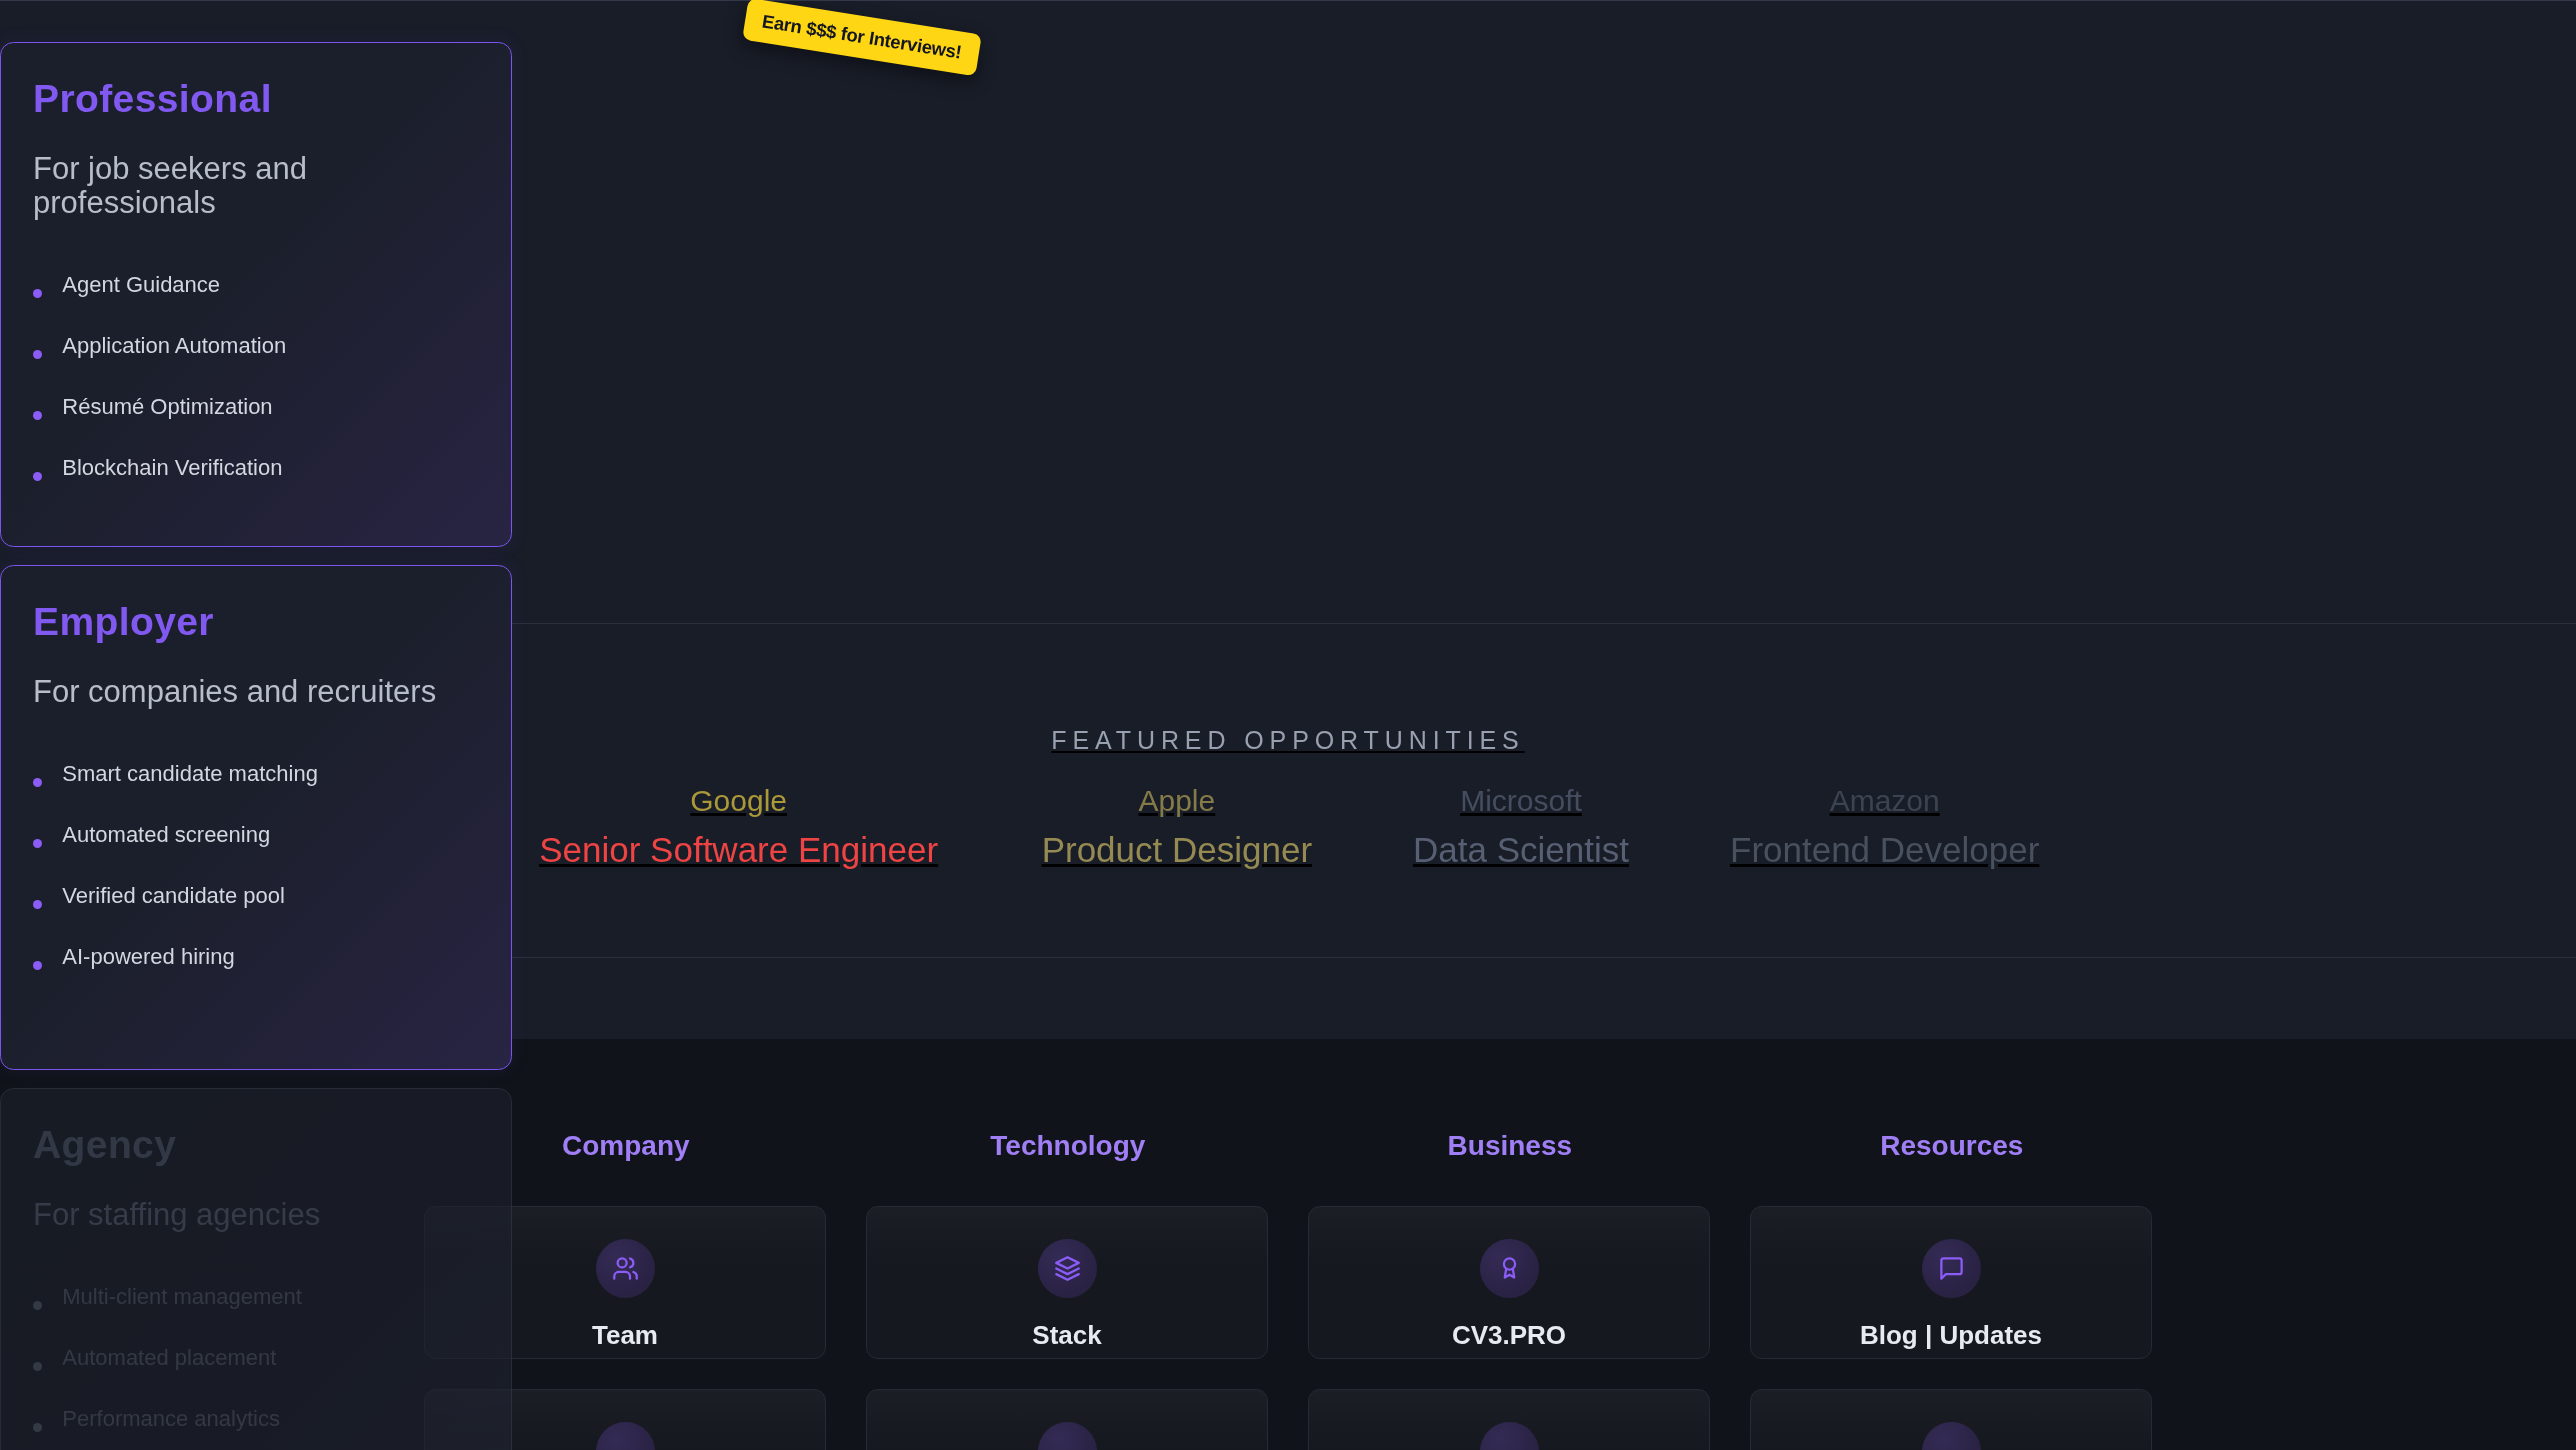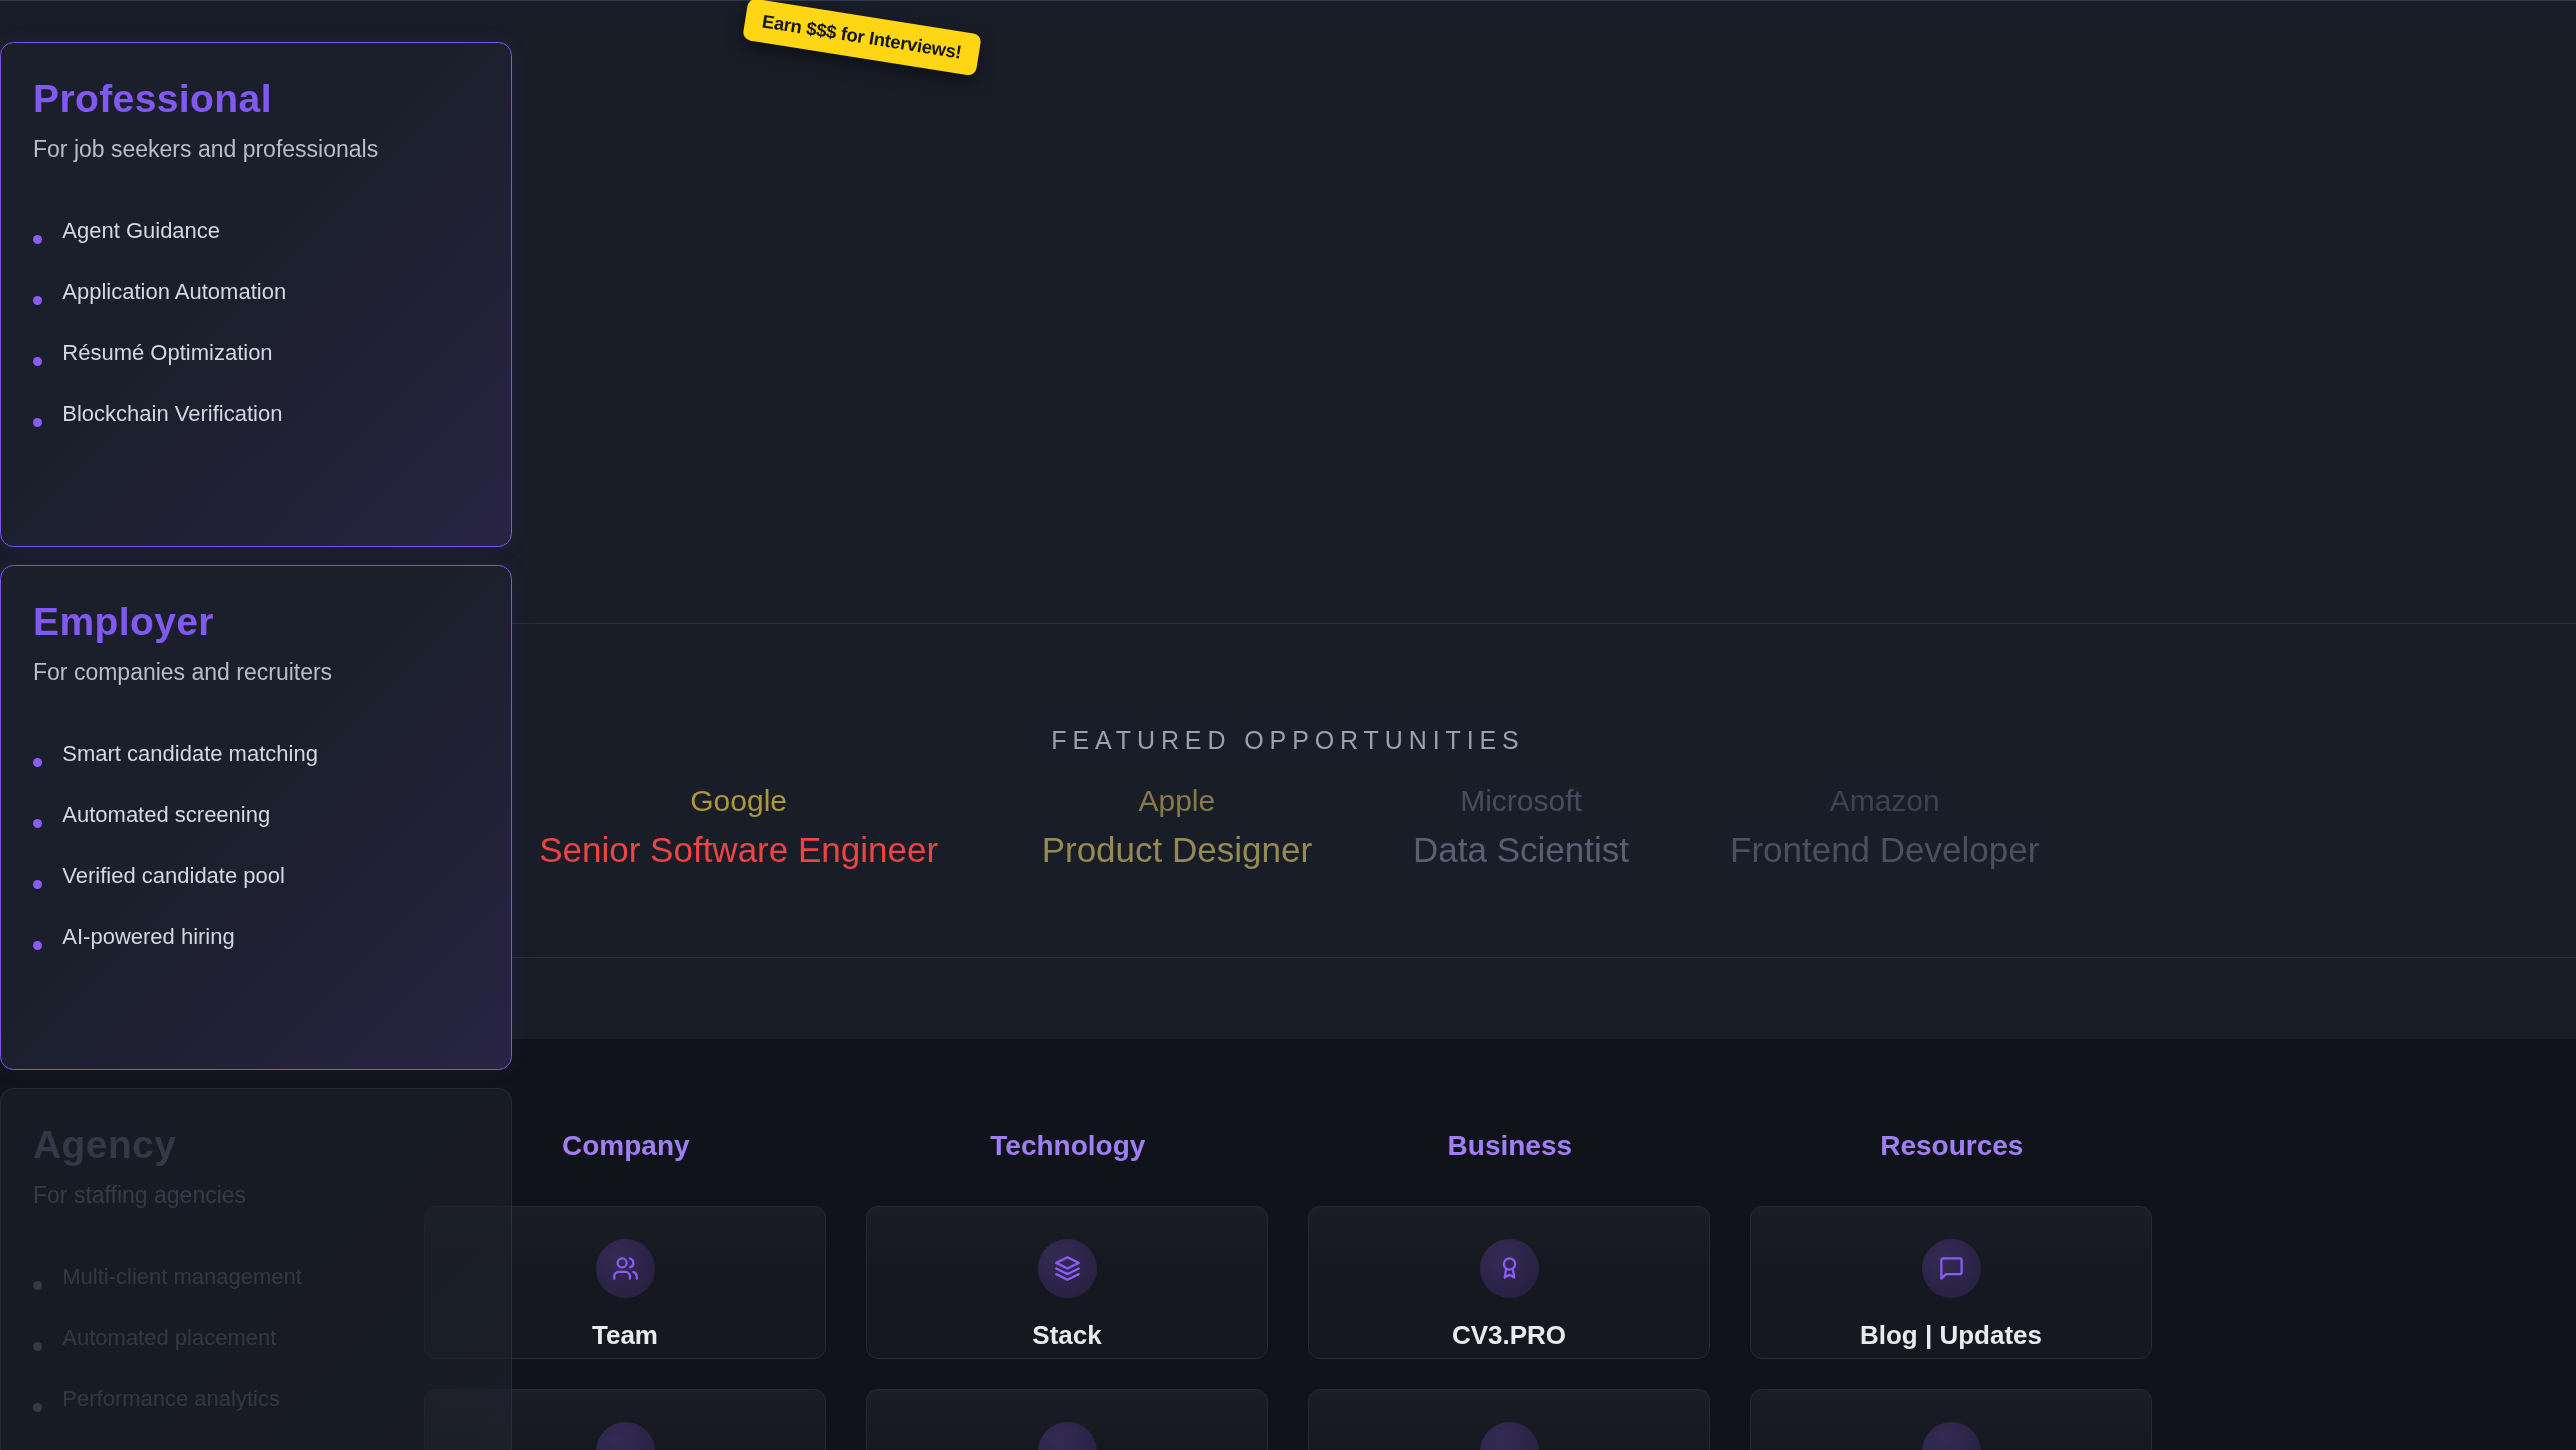--- a/index.html
+++ b/index.html
@@ -39,21 +39,21 @@
     background: linear-gradient(135deg, #1c202c 0%, #1d212d 60%, #232735 100%);
     box-shadow: none;
     opacity: 0.62;
   }
   .plan-title {
     font-size: 39px; font-weight: bold; color: #8159f0;
     line-height: 47px; letter-spacing: 0.4px;
   }
   .plan-card.disabled .plan-title { color: #56607373; color: #566073; opacity:.75; }
   .plan-subtitle {
-    margin-top: 10px; font-size: 23px; color: #b7bdc9; line-height: 34px;
+    margin-top: 30px; font-size: 31px; color: #b7bdc9; line-height: 34px;
   }
   .plan-card.disabled .plan-subtitle { color: #4d5566; }
   .plan-features { list-style: none; margin: 17px 0 0; padding: 0; }
   .plan-features li {
     height: 61px; display: flex; align-items: flex-end;
     font-size: 22px; color: #d3d7e0;
   }
   .plan-card.disabled .plan-features li { color: #49505f; }
   .bullet {
     width: 9.3px; height: 9.3px; border-radius: 50%;
@@ -69,20 +69,21 @@
     padding: 10px 17px; border-radius: 8.4px;
     box-shadow: 0 6.7px 18.5px rgba(0,0,0,0.45);
     z-index: 6; white-space: nowrap;
   }
 
   
   .section-featured {
     height: 334px;
     border-bottom: 0.8px solid #2b303d;
     padding-top: 101px;
+    text-decoration: underline;
   }
   .featured-heading {
     text-align: center;
     font-size: 25px; letter-spacing: 5.9px;
     color: #99a0b0; line-height: 30px;
   }
   .jobs-row {
     display: flex; justify-content: center; align-items: flex-end;
     gap: 101px; margin-top: 27px;
   }

